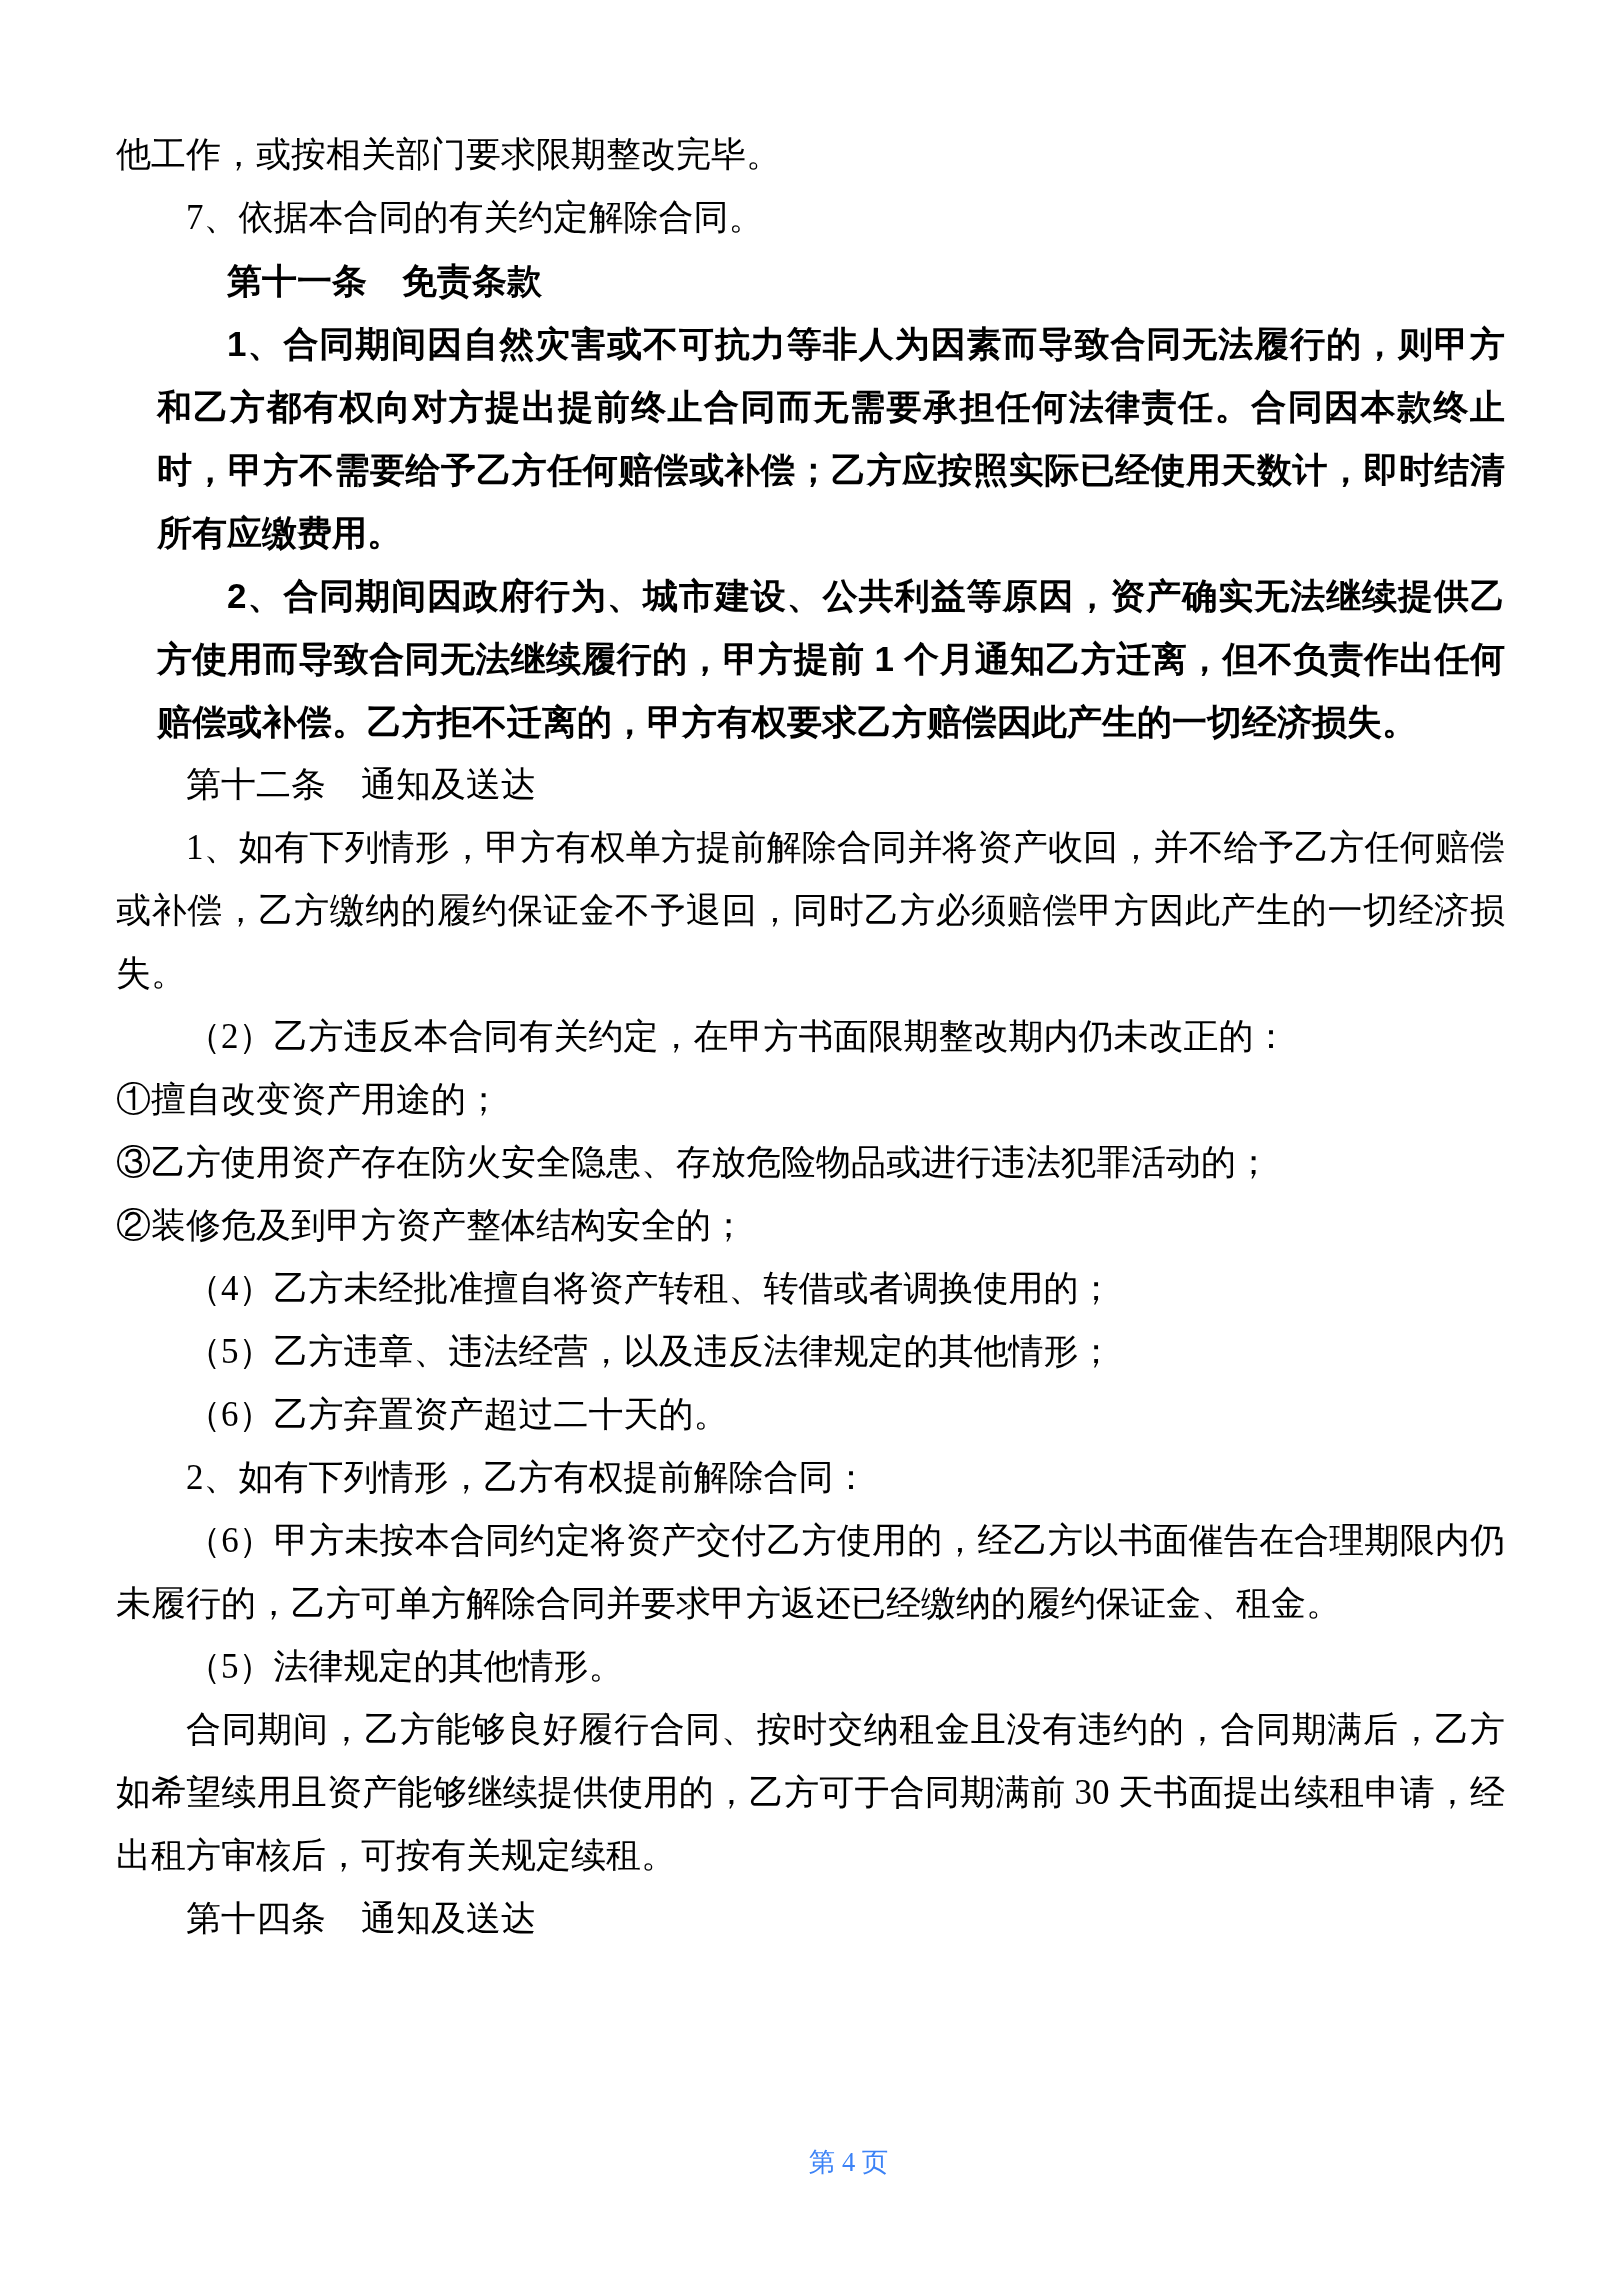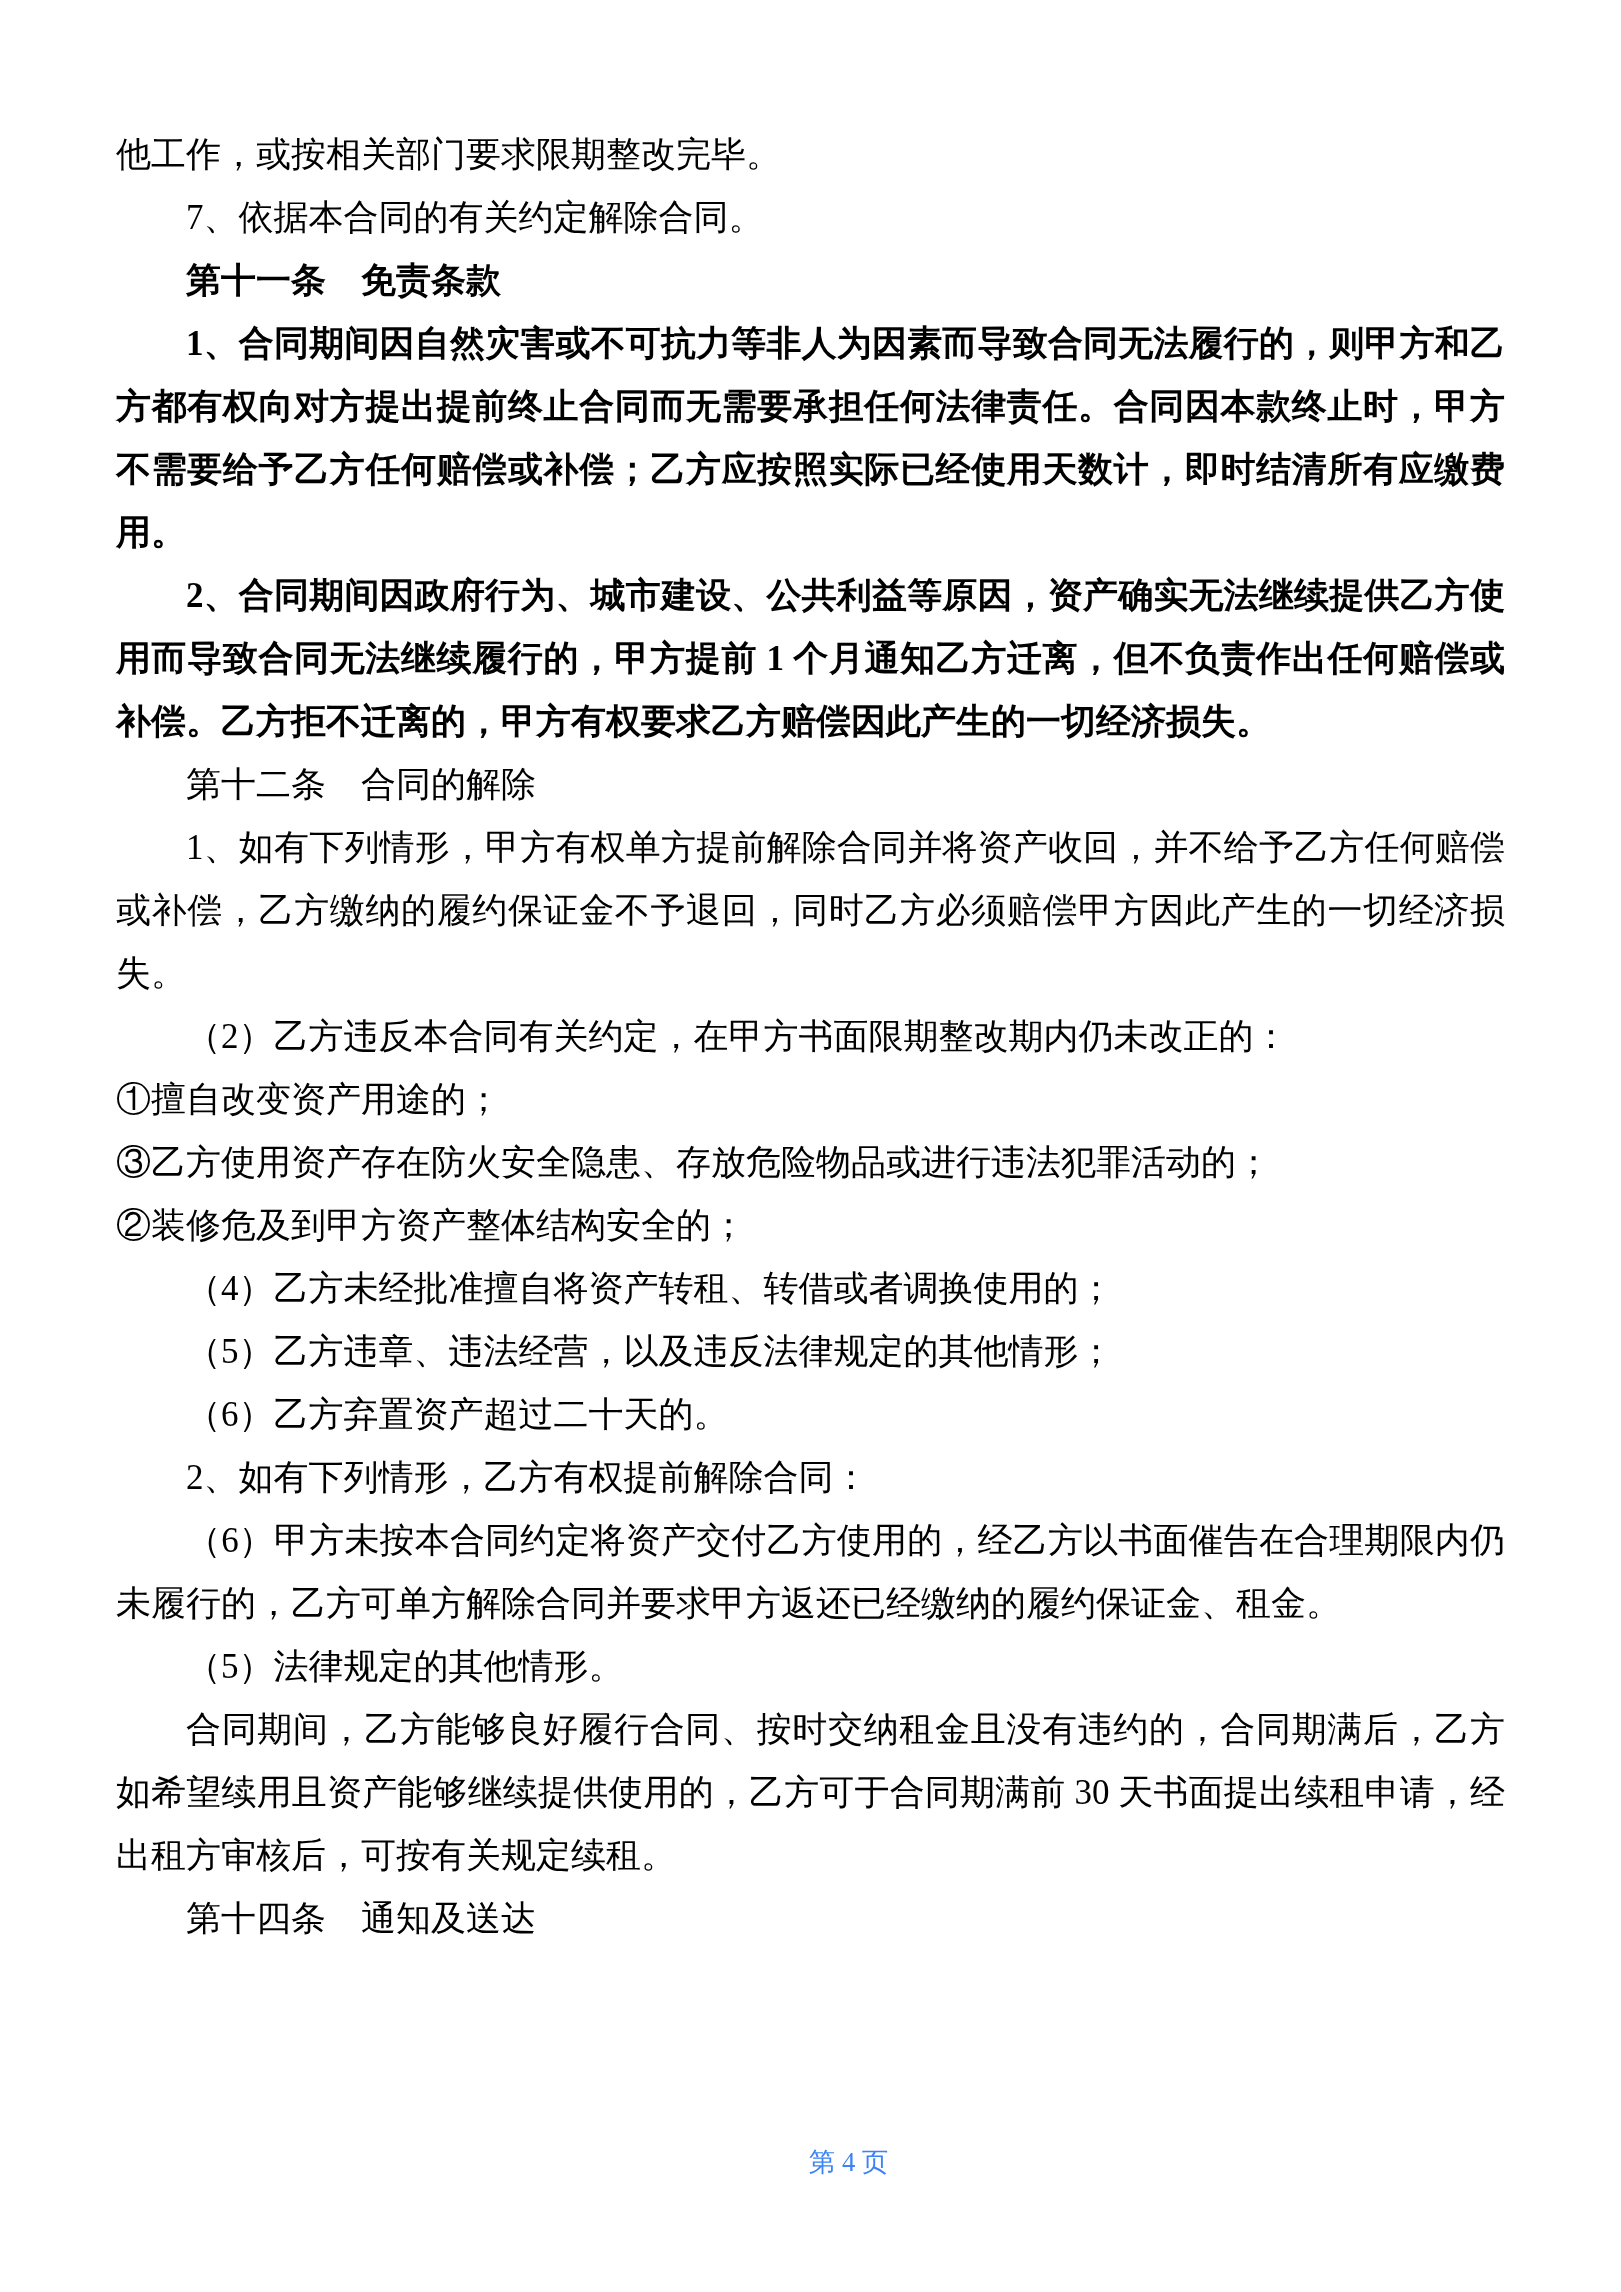--- a/index.html
+++ b/index.html
@@ -22,21 +22,22 @@
   .line {
     font-size: 35px;
     line-height: 63px;
     text-align: justify;
     font-family: "Liberation Serif", "DejaVu Serif", serif;
     color: #000000;
   }
   .indent { text-indent: 2em; }
   .bold {
     font-weight: 700;
-    font-family: Liberation Serif, serif;
+    font-family: Liberation Sans, sans-serif;
+    margin-left: 41px;
   }
   .footer {
     position: absolute;
     top: 2143px;
     left: 16px;
     width: 100%;
     text-align: center;
     font-size: 26.5px;
     line-height: 39px;
     color: #3b82f6;
@@ -47,21 +48,21 @@
 </head>
 <body>
 
 <div class="page">
   <div class="body-text">
     <p class="line">他工作，或按相关部门要求限期整改完毕。</p>
     <p class="line indent">7、依据本合同的有关约定解除合同。</p>
     <p class="line indent bold">第十一条　免责条款</p>
     <p class="line indent bold">1、合同期间因自然灾害或不可抗力等非人为因素而导致合同无法履行的，则甲方和乙方都有权向对方提出提前终止合同而无需要承担任何法律责任。合同因本款终止时，甲方不需要给予乙方任何赔偿或补偿；乙方应按照实际已经使用天数计，即时结清所有应缴费用。</p>
     <p class="line indent bold">2、合同期间因政府行为、城市建设、公共利益等原因，资产确实无法继续提供乙方使用而导致合同无法继续履行的，甲方提前 1 个月通知乙方迁离，但不负责作出任何赔偿或补偿。乙方拒不迁离的，甲方有权要求乙方赔偿因此产生的一切经济损失。</p>
-    <p class="line indent">第十二条　合同的解除</p>
+    <p class="line indent">第十二条　通知及送达</p>
     <p class="line indent">1、如有下列情形，甲方有权单方提前解除合同并将资产收回，并不给予乙方任何赔偿或补偿，乙方缴纳的履约保证金不予退回，同时乙方必须赔偿甲方因此产生的一切经济损失。</p>
     <p class="line indent">（2）乙方违反本合同有关约定，在甲方书面限期整改期内仍未改正的：</p>
     <p class="line">①擅自改变资产用途的；</p>
     <p class="line">③乙方使用资产存在防火安全隐患、存放危险物品或进行违法犯罪活动的；</p>
     <p class="line">②装修危及到甲方资产整体结构安全的；</p>
     <p class="line indent">（4）乙方未经批准擅自将资产转租、转借或者调换使用的；</p>
     <p class="line indent">（5）乙方违章、违法经营，以及违反法律规定的其他情形；</p>
     <p class="line indent">（6）乙方弃置资产超过二十天的。</p>
     <p class="line indent">2、如有下列情形，乙方有权提前解除合同：</p>
     <p class="line indent">（6）甲方未按本合同约定将资产交付乙方使用的，经乙方以书面催告在合理期限内仍未履行的，乙方可单方解除合同并要求甲方返还已经缴纳的履约保证金、租金。</p>

